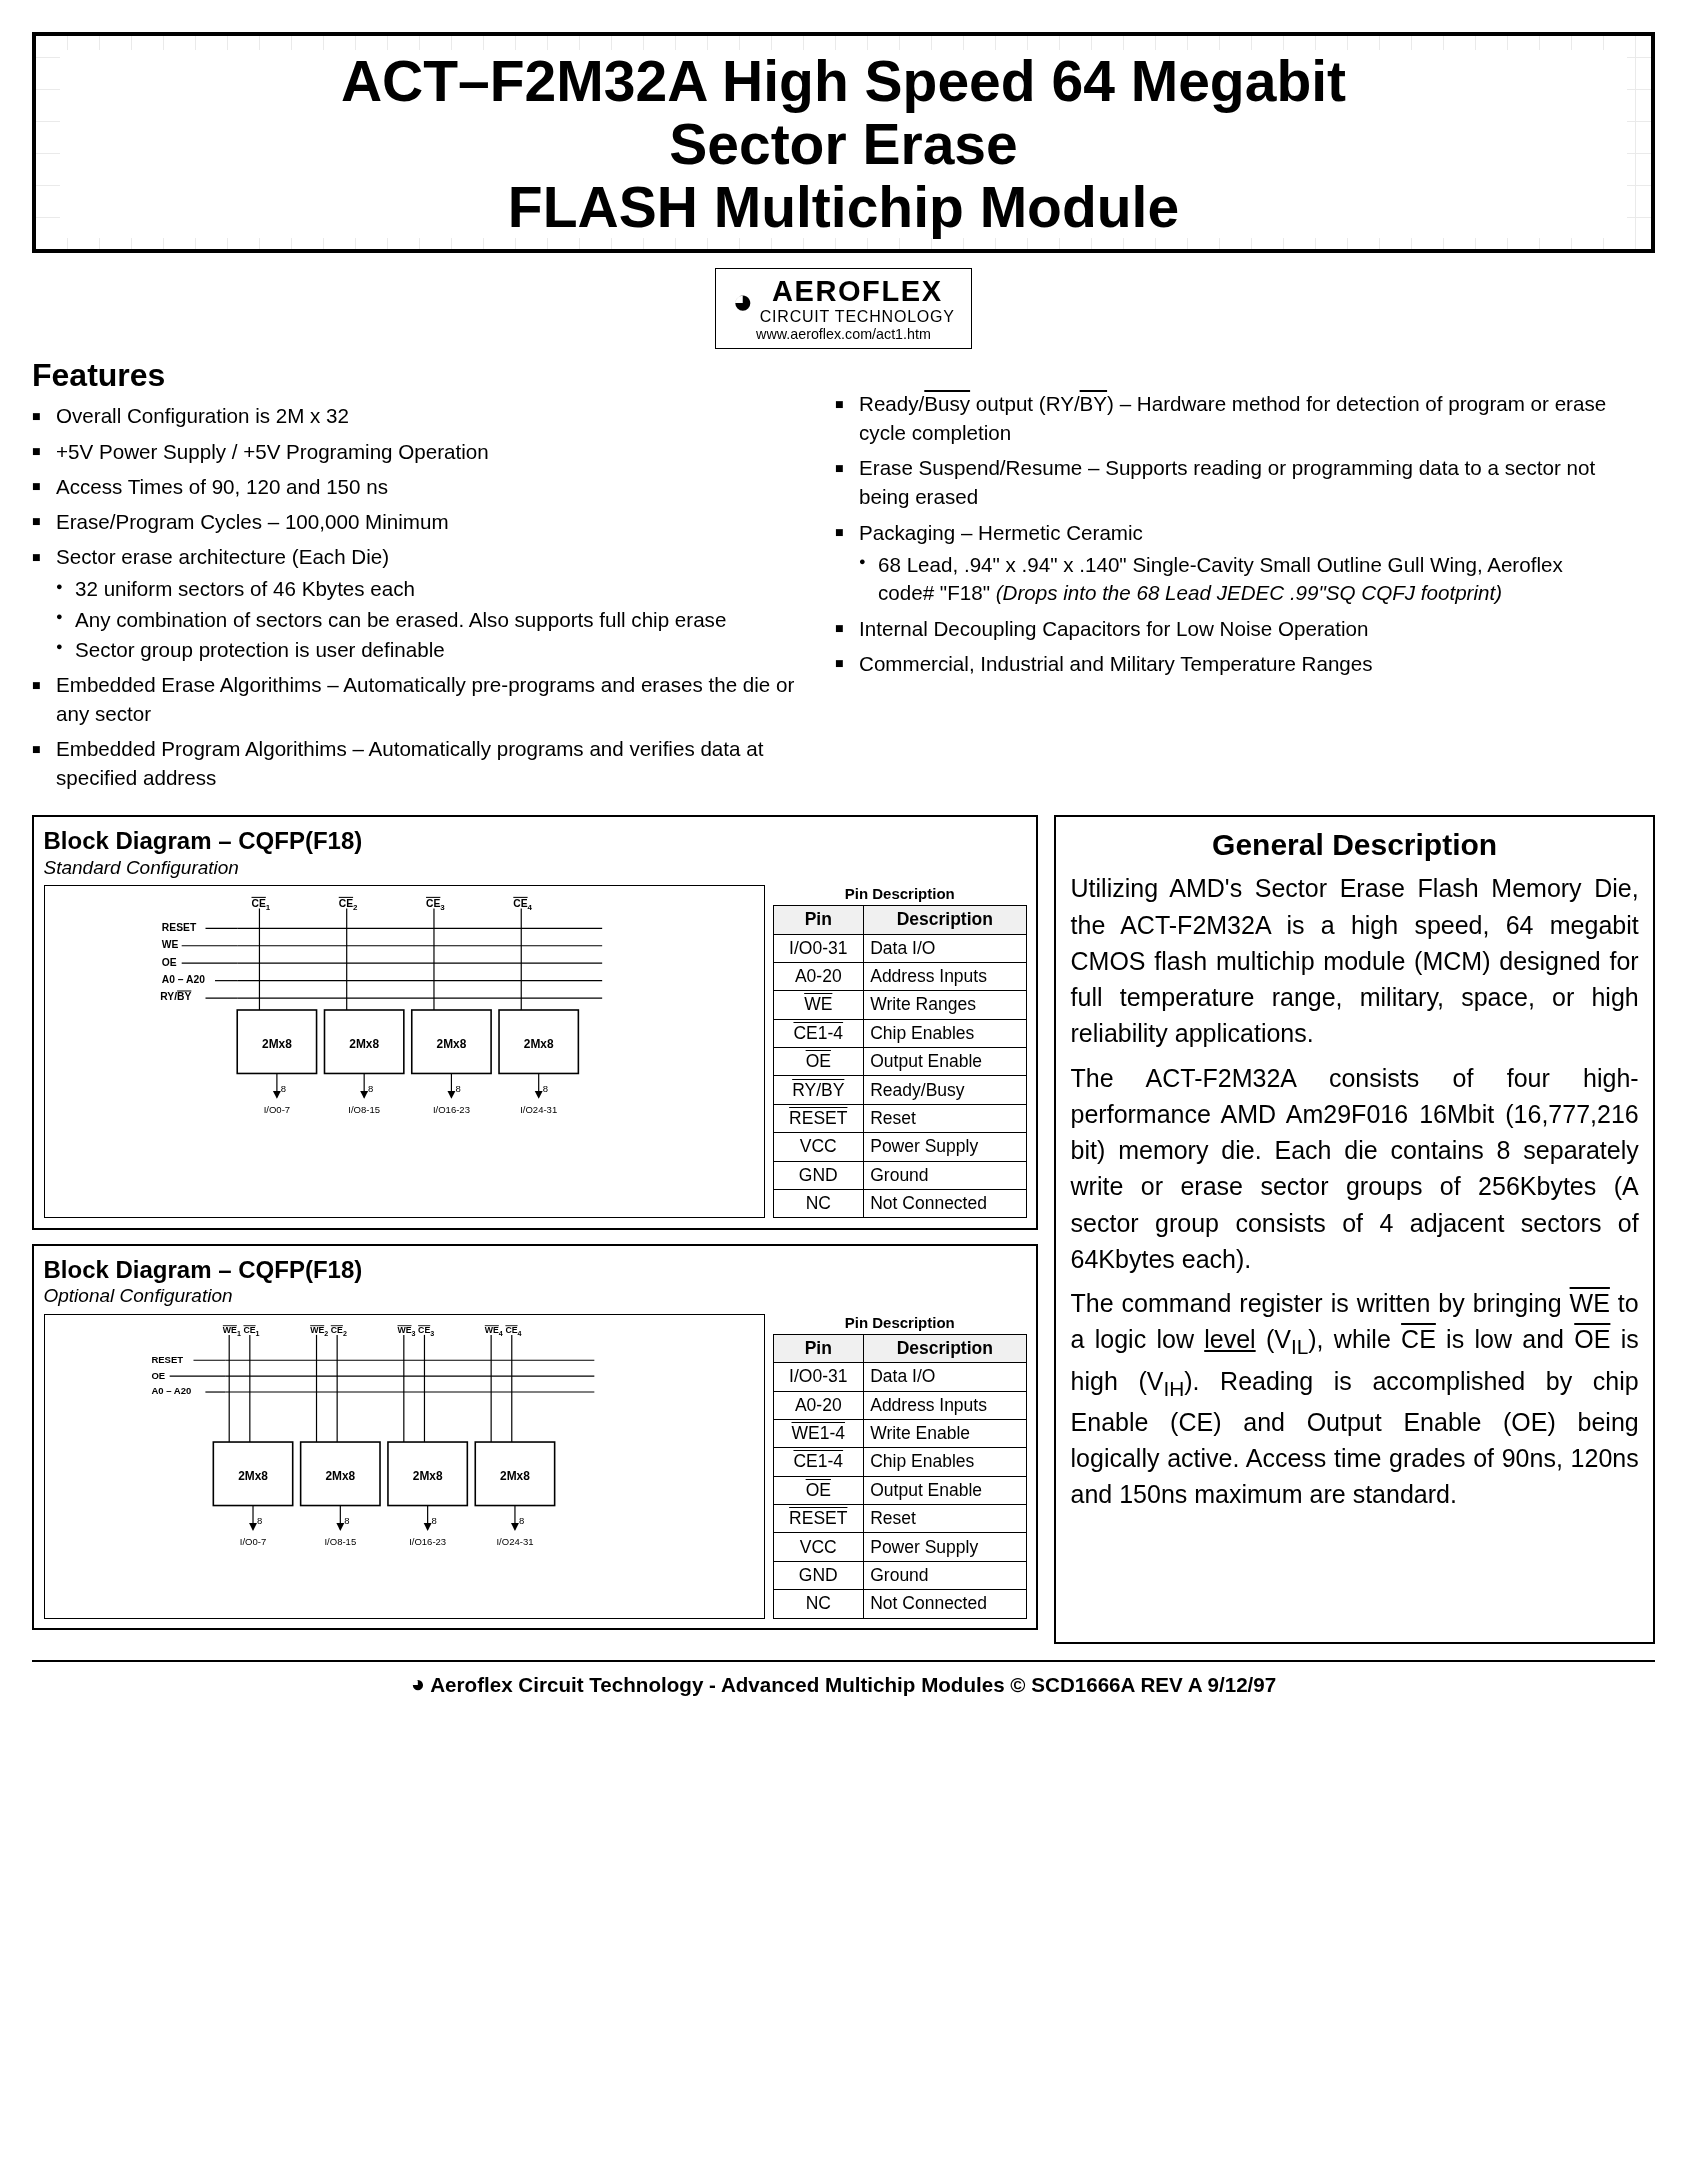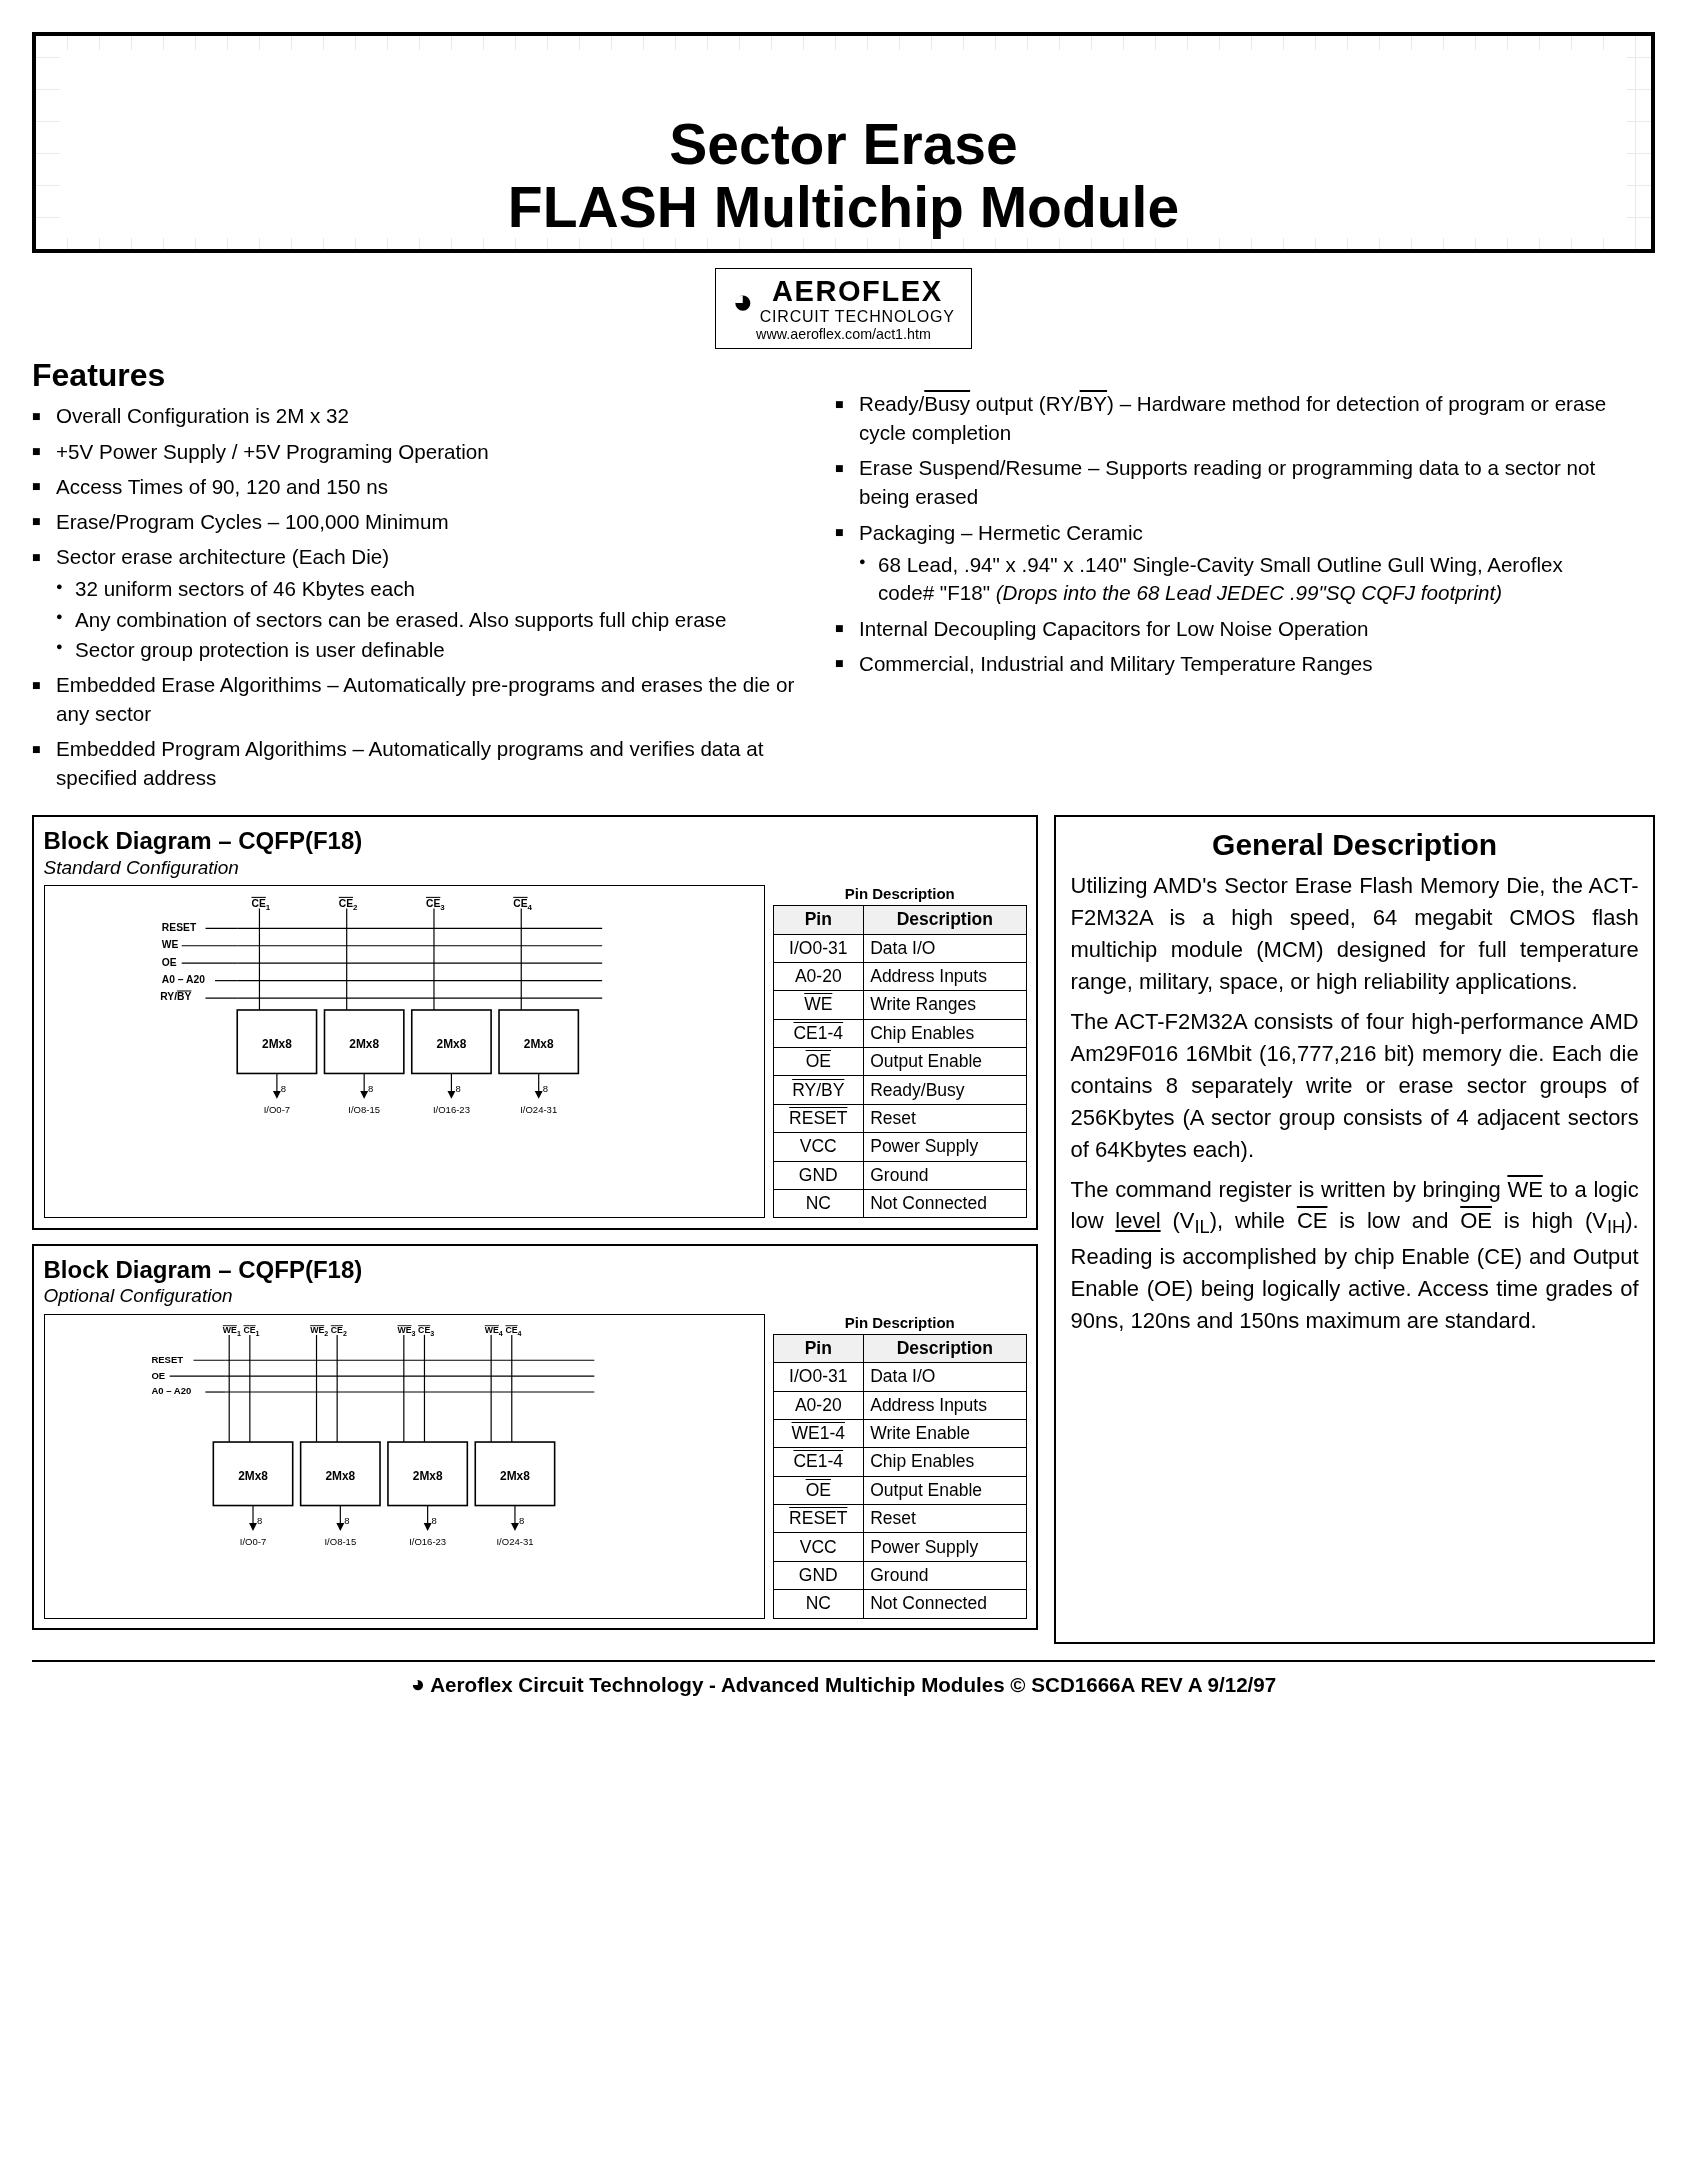--- a/index.html
+++ b/index.html
@@ -138,21 +138,21 @@
       padding: 11px 14.3px;
     }
     .gen-desc-title {
       font-size: 30px;
       font-weight: bold;
       font-family: Arial, sans-serif;
       text-align: center;
       margin-bottom: 8px;
     }
     .gen-desc-text {
-      font-size: 22px;
+      font-size: 25px;
       font-family: Arial, sans-serif;
       text-align: justify;
       line-height: 1.45;
       margin-bottom: 8px;
     }
 
     
     .block-diagram {
       border: 2.4px solid #000;
       margin-bottom: 14.3px;
@@ -215,21 +215,21 @@
       font-family: Arial, sans-serif;
       font-weight: bold;
       text-align: center;
     }
   </style>
 </head>
 <body>
 
 <div class="header-box">
   <div class="header-title">
-    <br>
+    <span>ACT–F2M32A High Speed 64 Megabit</span><br>
     <span>Sector Erase</span><br>
     <span>FLASH Multichip Module</span>
   </div>
 </div>
 
 <div class="logo-section">
   <div class="logo-box">
     <div style="display:flex;align-items:center;gap:6.4px;">
       <span style="font-size:35px;font-weight:bold;font-family:Arial;">◕</span>
       <div>

